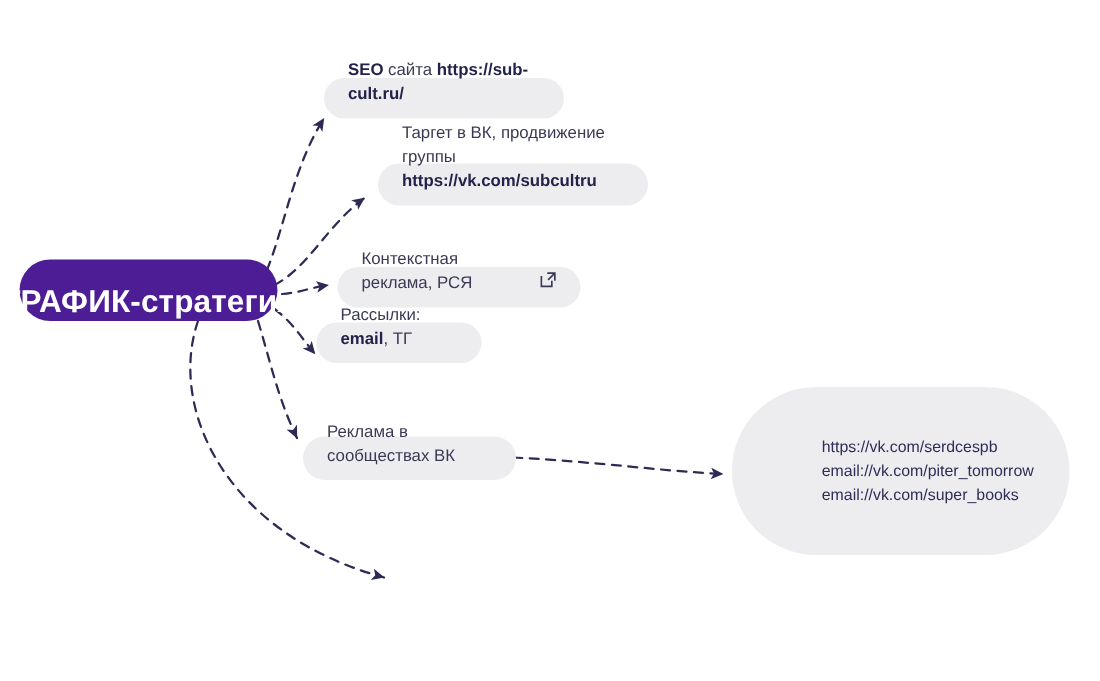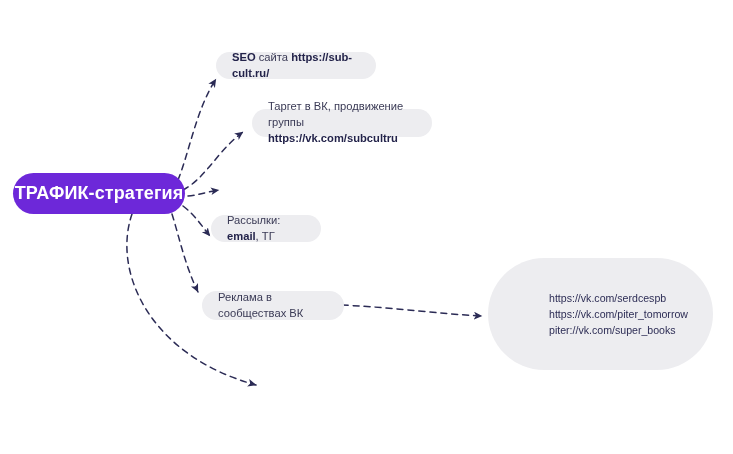--- a/index.html
+++ b/index.html
@@ -26,28 +26,28 @@
     left: 0;
     top: 0;
     width: 733px;
     height: 454px;
     pointer-events: none;
   }
   .node {
     position: absolute;
     box-sizing: border-box;
     display: flex;
-    align-items: center;
+    align-items: flex-end;
     border-radius: 999px;
   }
   .node-root {
-    background: #6d28d9;
+    background: #4c1d95;
     color: #ffffff;
     justify-content: center;
-    font-size: 18px;
+    font-size: 21px;
     font-weight: bold;
     letter-spacing: 0.1px;
   }
   .node-leaf {
     background: #ededf0;
     color: #3a3a55;
     font-size: 11.2px;
     line-height: 1.42;
     padding: 7px 16px;
   }
@@ -112,31 +112,41 @@
   </div>
 
   <div class="node node-leaf" style="left:216px; top:52px; width:160px; height:27px;">
     <span class="leaf-text"><b>SEO</b><span> сайта </span><b>https://sub-cult.ru/</b></span>
   </div>
 
   <div class="node node-leaf" style="left:252px; top:109px; width:180px; height:28px;">
     <span class="leaf-text"><span>Таргет в ВК, продвижение</span><br><span>группы </span><b>https://vk.com/subcultru</b></span>
   </div>
 
+  <div class="node node-leaf" style="left:225px; top:178px; width:162px; height:27px;">
+    <span class="leaf-text">Контекстная реклама, РСЯ</span>
+    <span class="ext-icon">
+      <svg width="11" height="11" viewBox="0 0 12 12" xmlns="http://www.w3.org/2000/svg">
+        <path d="M1,3.2 L1,10.8 L8.6,10.8 L8.6,6.8" fill="none" stroke="#3a3a55" stroke-width="1.2"></path>
+        <path d="M5.3,1.2 L10.8,1.2 L10.8,6.7" fill="none" stroke="#3a3a55" stroke-width="1.2"></path>
+        <path d="M10.6,1.4 L5.9,6.1" fill="none" stroke="#3a3a55" stroke-width="1.2"></path>
+      </svg>
+    </span>
+  </div>
 
   <div class="node node-leaf" style="left:211px; top:215px; width:110px; height:27px;">
     <span class="leaf-text"><span>Рассылки: </span><b>email</b><span>, ТГ</span></span>
   </div>
 
   <div class="node node-leaf" style="left:202px; top:291px; width:142px; height:29px;">
     <span class="leaf-text">Реклама в сообществах ВК</span>
   </div>
 
 
   <div class="node node-list" style="left:488px; top:258px; width:225px; height:112px;">
     <div class="list-lines">
       <span class="list-line">https://vk.com/serdcespb</span>
-      <span class="list-line">https://vk.com/piter_tomorrow</span>
-      <span class="list-line">piter://vk.com/super_books</span>
+      <span class="list-line">email://vk.com/piter_tomorrow</span>
+      <span class="list-line">email://vk.com/super_books</span>
     </div>
   </div>
 
 </div>
 
 </body></html>

